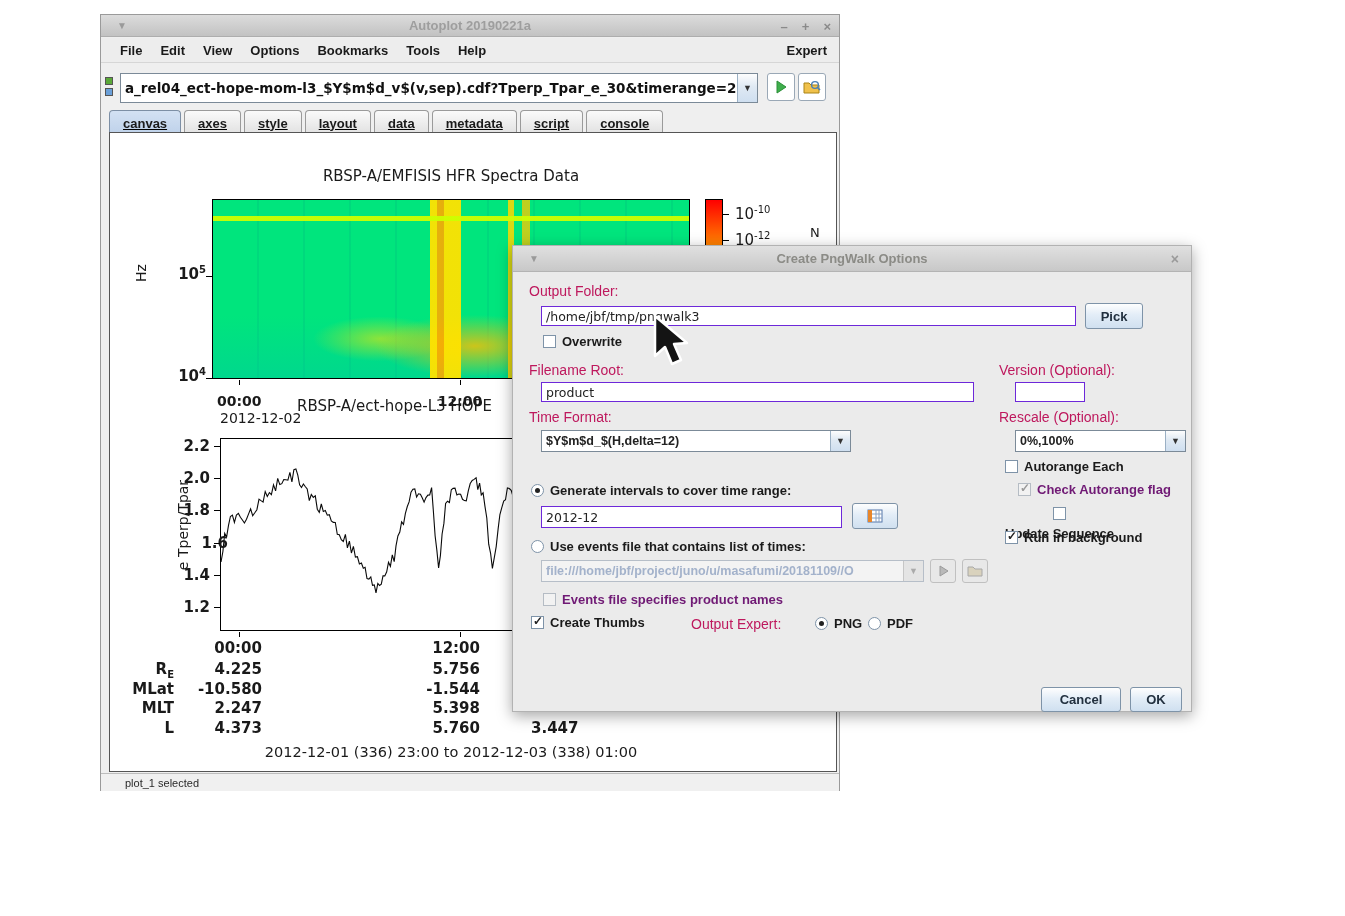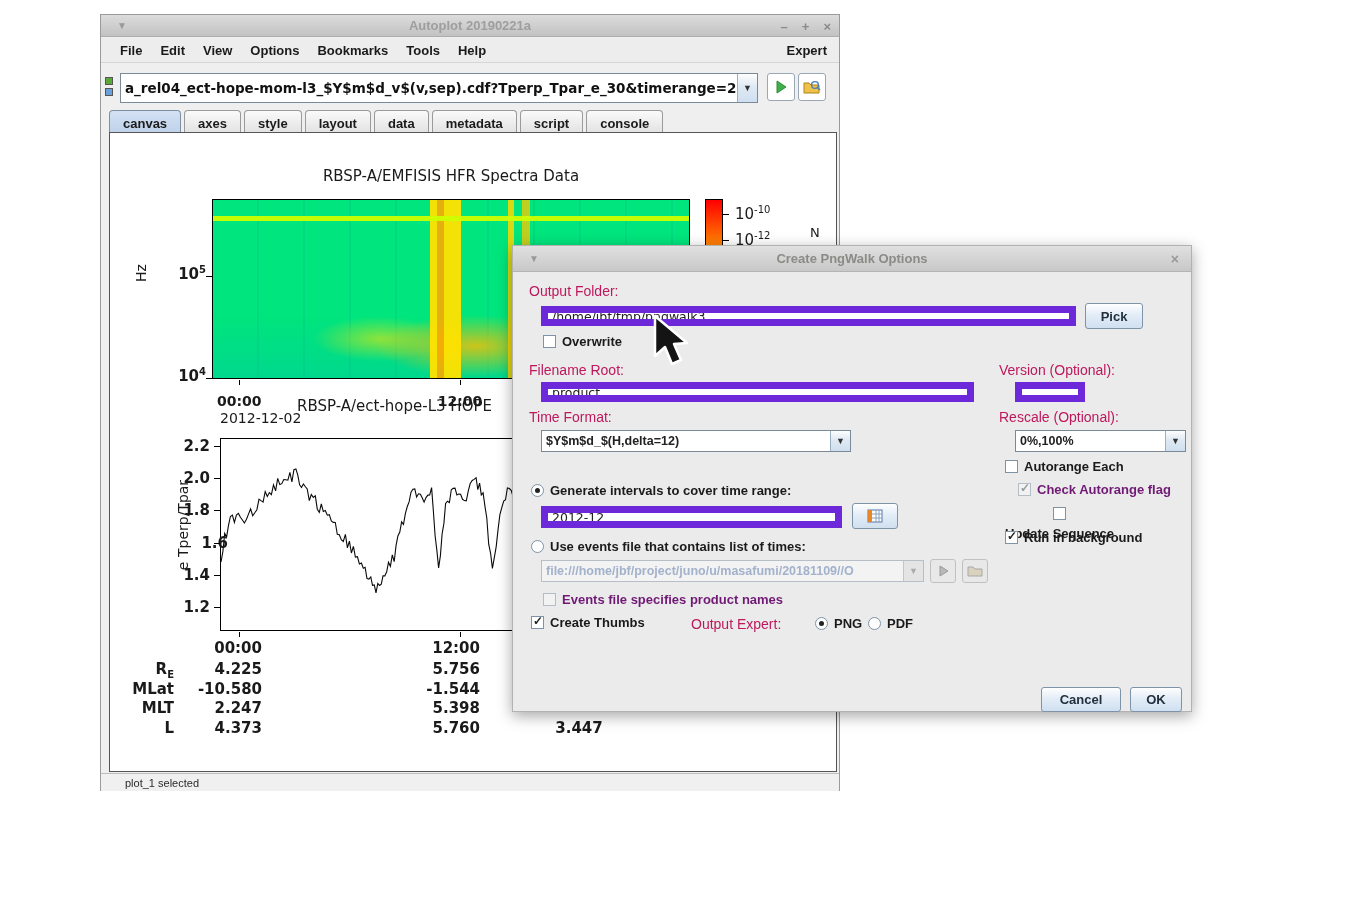--- a/index.html
+++ b/index.html
@@ -32,21 +32,21 @@
   .uri-text { flex:1; display:flex; align-items:center; padding:0 4px; font-weight:bold;
               font-size:13.5px; color:#111; font-family:"DejaVu Sans", sans-serif;
               white-space:nowrap; overflow:hidden; }
   .uri-arrow { width:20px; border-left:1px solid #9bb0c4; background:linear-gradient(#fdfdfd,#dfe9f3 45%,#cfdff0);
                display:flex; align-items:center; justify-content:center; font-size:9px; color:#333; }
   .tool-btn { position:absolute; top:2px; width:28px; height:28px; background:#fff;
               border:1px solid #9aa8b6; border-radius:3px; display:flex; align-items:center; justify-content:center; }
   .tool-btn.play { left:666px; }
   .tool-btn.open { left:697px; }
 
-  .tabs { position:absolute; left:8px; top:95px; right:8px; height:23px; display:flex; gap:3px; }
+  .tabs { position:absolute; left:8px; top:95px; right:8px; height:23px; display:flex; gap:3px;text-decoration:underline; }
   .tab { padding:2px 13px 0 13px; font-weight:bold; font-size:13px; color:#1a1a1a;
          background:linear-gradient(#fafafa,#e2e2e2); border:1px solid #9a9a9a; border-bottom:none;
          border-radius:4px 4px 0 0; display:flex; align-items:center; }
   .tab.sel { background:linear-gradient(#d3e1f3,#bfd2ea); border-color:#7d8fa5; }
 
   .canvas { position:absolute; left:8px; top:117px; width:728px; height:640px; background:#fff;
             border:1px solid #555; font-family:"DejaVu Sans", sans-serif; color:#1a1a1a; }
   .statusbar { position:absolute; left:0px; top:758px; right:0; height:18px; background:#f0f0f0;
                border-top:1px solid #bdbdbd; display:flex; align-items:center; }
   .statusbar span { margin-left:24px; font-size:11px; color:#2a2a2a; }
@@ -75,21 +75,21 @@
   .num { font-size:15px; }
   .footer { position:absolute; left:102px; top:611px; width:478px; text-align:center; font-size:14.5px; }
 
   
   .dialog { position:absolute; left:512px; top:245px; width:680px; height:467px; background:#ebebeb;
             border:1px solid #b2b2b2; box-shadow:0 4px 14px rgba(0,0,0,.35); }
   .dialog .titlebar { height:26px; background:linear-gradient(#e0e0e0,#c8c8c8); border-bottom:1px solid #b4b4b4; }
   .dialog .dtitle { flex:1; text-align:center; font-weight:bold; font-size:13px; color:#8b8b86; }
   .dialog .dclose { position:absolute; right:12px; color:#9a9a9a; font-size:14px; font-weight:bold; }
   .dlabel { position:absolute; font-weight:normal; font-size:14px; color:#be185d; white-space:nowrap; }
-  .field { position:absolute; background:#fff; border:7px solid #6d28d9; display:flex; align-items:center;
+  .field { position:absolute; background:#fff; border:1px solid #6d28d9; display:flex; align-items:center;
            padding:0 4px; font-size:12.5px; color:#222; font-family:"DejaVu Sans", sans-serif;
            white-space:nowrap; overflow:hidden; }
   .btn { position:absolute; background:linear-gradient(#fefefe,#e3edf7 45%,#d0e0f0);
          border:1px solid #7e93a8; border-radius:3px; font-weight:bold; font-size:13px; color:#22303f;
          display:flex; align-items:center; justify-content:center; }
   .combo { position:absolute; display:flex; border:1px solid #7b8a98; background:#fff; }
   .combo .ctxt { flex:1; display:flex; align-items:center; padding:0 4px; font-weight:bold; font-size:12.5px;
                  color:#222; white-space:nowrap; overflow:hidden; }
   .combo .carrow { width:20px; border-left:1px solid #9bb0c4;
                    background:linear-gradient(#fdfdfd,#dfe9f3 45%,#cfdff0);
@@ -183,20 +183,21 @@
       <div class="axlbl" style="left:110px;top:277px;">2012-12-02</div>
       <div class="axlbl" style="left:187px;top:264px;font-size:15px;">RBSP-A/ect-hope-L3 HOPE</div>
 
       <div class="line-box">
         <svg id="lineplot-svg" width="468" height="191" viewBox="0 0 468 191">
           <polyline id="series-line" points="0.0,123.0 1.9,112.5 3.7,94.4 5.6,98.0 7.5,86.3 9.4,77.5 11.4,76.1 13.4,83.4 15.4,76.0 17.4,74.4 19.4,78.2 21.4,81.0 23.4,84.0 25.5,80.2 27.6,74.9 29.6,69.8 31.7,76.7 33.8,73.8 35.9,70.7 38.0,60.1 40.0,61.6 42.1,63.0 44.2,52.5 46.3,57.4 48.4,53.6 50.4,55.6 52.5,45.8 54.6,51.9 56.7,39.3 58.8,45.6 60.8,44.7 62.8,40.6 64.9,40.7 66.9,41.2 68.9,33.4 70.9,43.0 72.9,30.7 74.9,29.9 76.8,36.1 78.6,45.9 80.5,48.5 82.4,45.0 84.2,47.5 86.2,50.0 88.3,61.7 90.3,55.5 92.3,58.4 94.3,56.8 96.3,70.2 98.3,73.4 100.3,65.0 102.3,72.4 104.3,71.5 106.3,76.2 108.3,75.7 110.3,81.9 112.3,83.4 114.3,83.5 116.3,95.3 118.3,95.7 120.3,100.6 122.3,102.4 124.4,95.4 126.4,108.9 128.4,102.2 130.4,114.0 132.4,107.3 134.4,118.1 136.4,117.6 138.4,125.0 140.4,124.1 142.3,129.3 144.1,128.3 146.0,139.5 147.9,140.1 149.8,137.9 151.5,146.3 153.3,145.9 155.0,153.8 156.8,144.5 158.5,146.4 160.3,145.1 162.0,136.9 163.8,136.9 165.7,132.8 167.5,123.2 169.4,127.3 171.3,115.9 173.2,122.7 175.0,106.9 176.9,97.0 178.8,93.0 180.6,82.9 182.5,85.4 184.4,74.4 186.3,67.5 188.1,62.9 190.0,53.2 191.9,50.2 193.8,49.9 195.6,58.0 197.5,54.8 199.4,55.3 201.2,58.8 203.1,63.1 205.0,58.6 206.9,56.1 208.7,56.0 210.6,48.6 212.4,72.5 214.1,96.7 215.9,111.6 217.6,128.9 219.4,116.6 221.1,95.0 222.9,84.4 224.6,64.4 226.5,62.2 228.4,63.5 230.3,50.7 232.1,49.4 234.0,49.2 235.9,55.9 237.7,55.1 239.6,55.2 241.5,60.3 243.4,61.6 245.3,61.9 247.3,51.9 249.2,44.5 251.2,41.5 253.1,40.4 255.1,38.7 256.8,50.7 258.6,44.1 260.3,55.9 262.1,53.8 264.0,67.6 265.8,79.0 267.7,105.2 269.6,114.3 271.4,129.4 273.3,118.7 275.2,107.6 277.1,90.1 278.9,75.5 280.8,68.6 282.7,62.1 284.5,60.8 286.4,49.0 288.3,49.6 290.2,51.4 292.5,59.1" fill="none" stroke="#0a0a0a" stroke-width="1.1"></polyline>
         </svg>
       </div>
       <div class="axlbl rot" style="left:28px;top:384px;">e Tperp/Tpar</div>
 
+      <div class="footer">2012-12-01 (336) 23:00 to 2012-12-03 (338) 01:00</div>
     <div class="tlabel" style="left: 58px; top: 131.4px; width: 38px; text-align: right; font-size: 15px;">10<sup style="font-size:10px">5</sup></div>
         <div class="tick" style="left: 96px; top: 143.4px; width: 6px; height: 1px;"></div>
         <div class="tlabel" style="left: 58px; top: 233.1px; width: 38px; text-align: right; font-size: 15px;">10<sup style="font-size:10px">4</sup></div>
         <div class="tick" style="left: 96px; top: 245.1px; width: 6px; height: 1px;"></div>
         <div class="tick" style="left: 129.246px; top: 247px; width: 1px; height: 5px;"></div>
         <div class="tlabel" style="left: 99.246px; top: 260px; width: 60px; text-align: center;">00:00</div>
         <div class="tick" style="left: 350.082px; top: 247px; width: 1px; height: 5px;"></div>
         <div class="tlabel" style="left: 320.082px; top: 260px; width: 60px; text-align: center;">12:00</div>
         <div class="tick" style="left: 613px; top: 80.94px; width: 6px; height: 1px;"></div>
         <div class="cbl" style="left: 625px; top: 70.94px;">10<sup style="font-size:10px">-10</sup></div>
@@ -223,21 +224,21 @@
         <div class="tlabel num" style="left: 270px; top: 527.1px; width: 100px; text-align: right;">5.756</div>
         <div class="tlabel num" style="left: 8px; top: 546.7px; width: 56px; text-align: right;">MLat</div>
         <div class="tlabel num" style="left: 68px; top: 546.7px; width: 84px; text-align: right;">-10.580</div>
         <div class="tlabel num" style="left: 270px; top: 546.7px; width: 100px; text-align: right;">-1.544</div>
         <div class="tlabel num" style="left: 8px; top: 566.3px; width: 56px; text-align: right;">MLT</div>
         <div class="tlabel num" style="left: 68px; top: 566.3px; width: 84px; text-align: right;">2.247</div>
         <div class="tlabel num" style="left: 270px; top: 566.3px; width: 100px; text-align: right;">5.398</div>
         <div class="tlabel num" style="left: 8px; top: 585.9px; width: 56px; text-align: right;">L</div>
         <div class="tlabel num" style="left: 68px; top: 585.9px; width: 84px; text-align: right;">4.373</div>
         <div class="tlabel num" style="left: 270px; top: 585.9px; width: 100px; text-align: right;">5.760</div>
-        <div class="tlabel num" style="left: 421px; top: 585.9px; width: 96px; text-align: center;">3.447</div>
+        <div class="tlabel num" style="left: 421px; top: 585.9px; width: 96px; text-align: left;">3.447</div>
       </div>
 
     <div class="statusbar">
       <span>plot_1 selected</span>
     </div>
   </div>
 
   <div class="dialog">
     <div class="titlebar">
       <span class="shade">▼</span>

